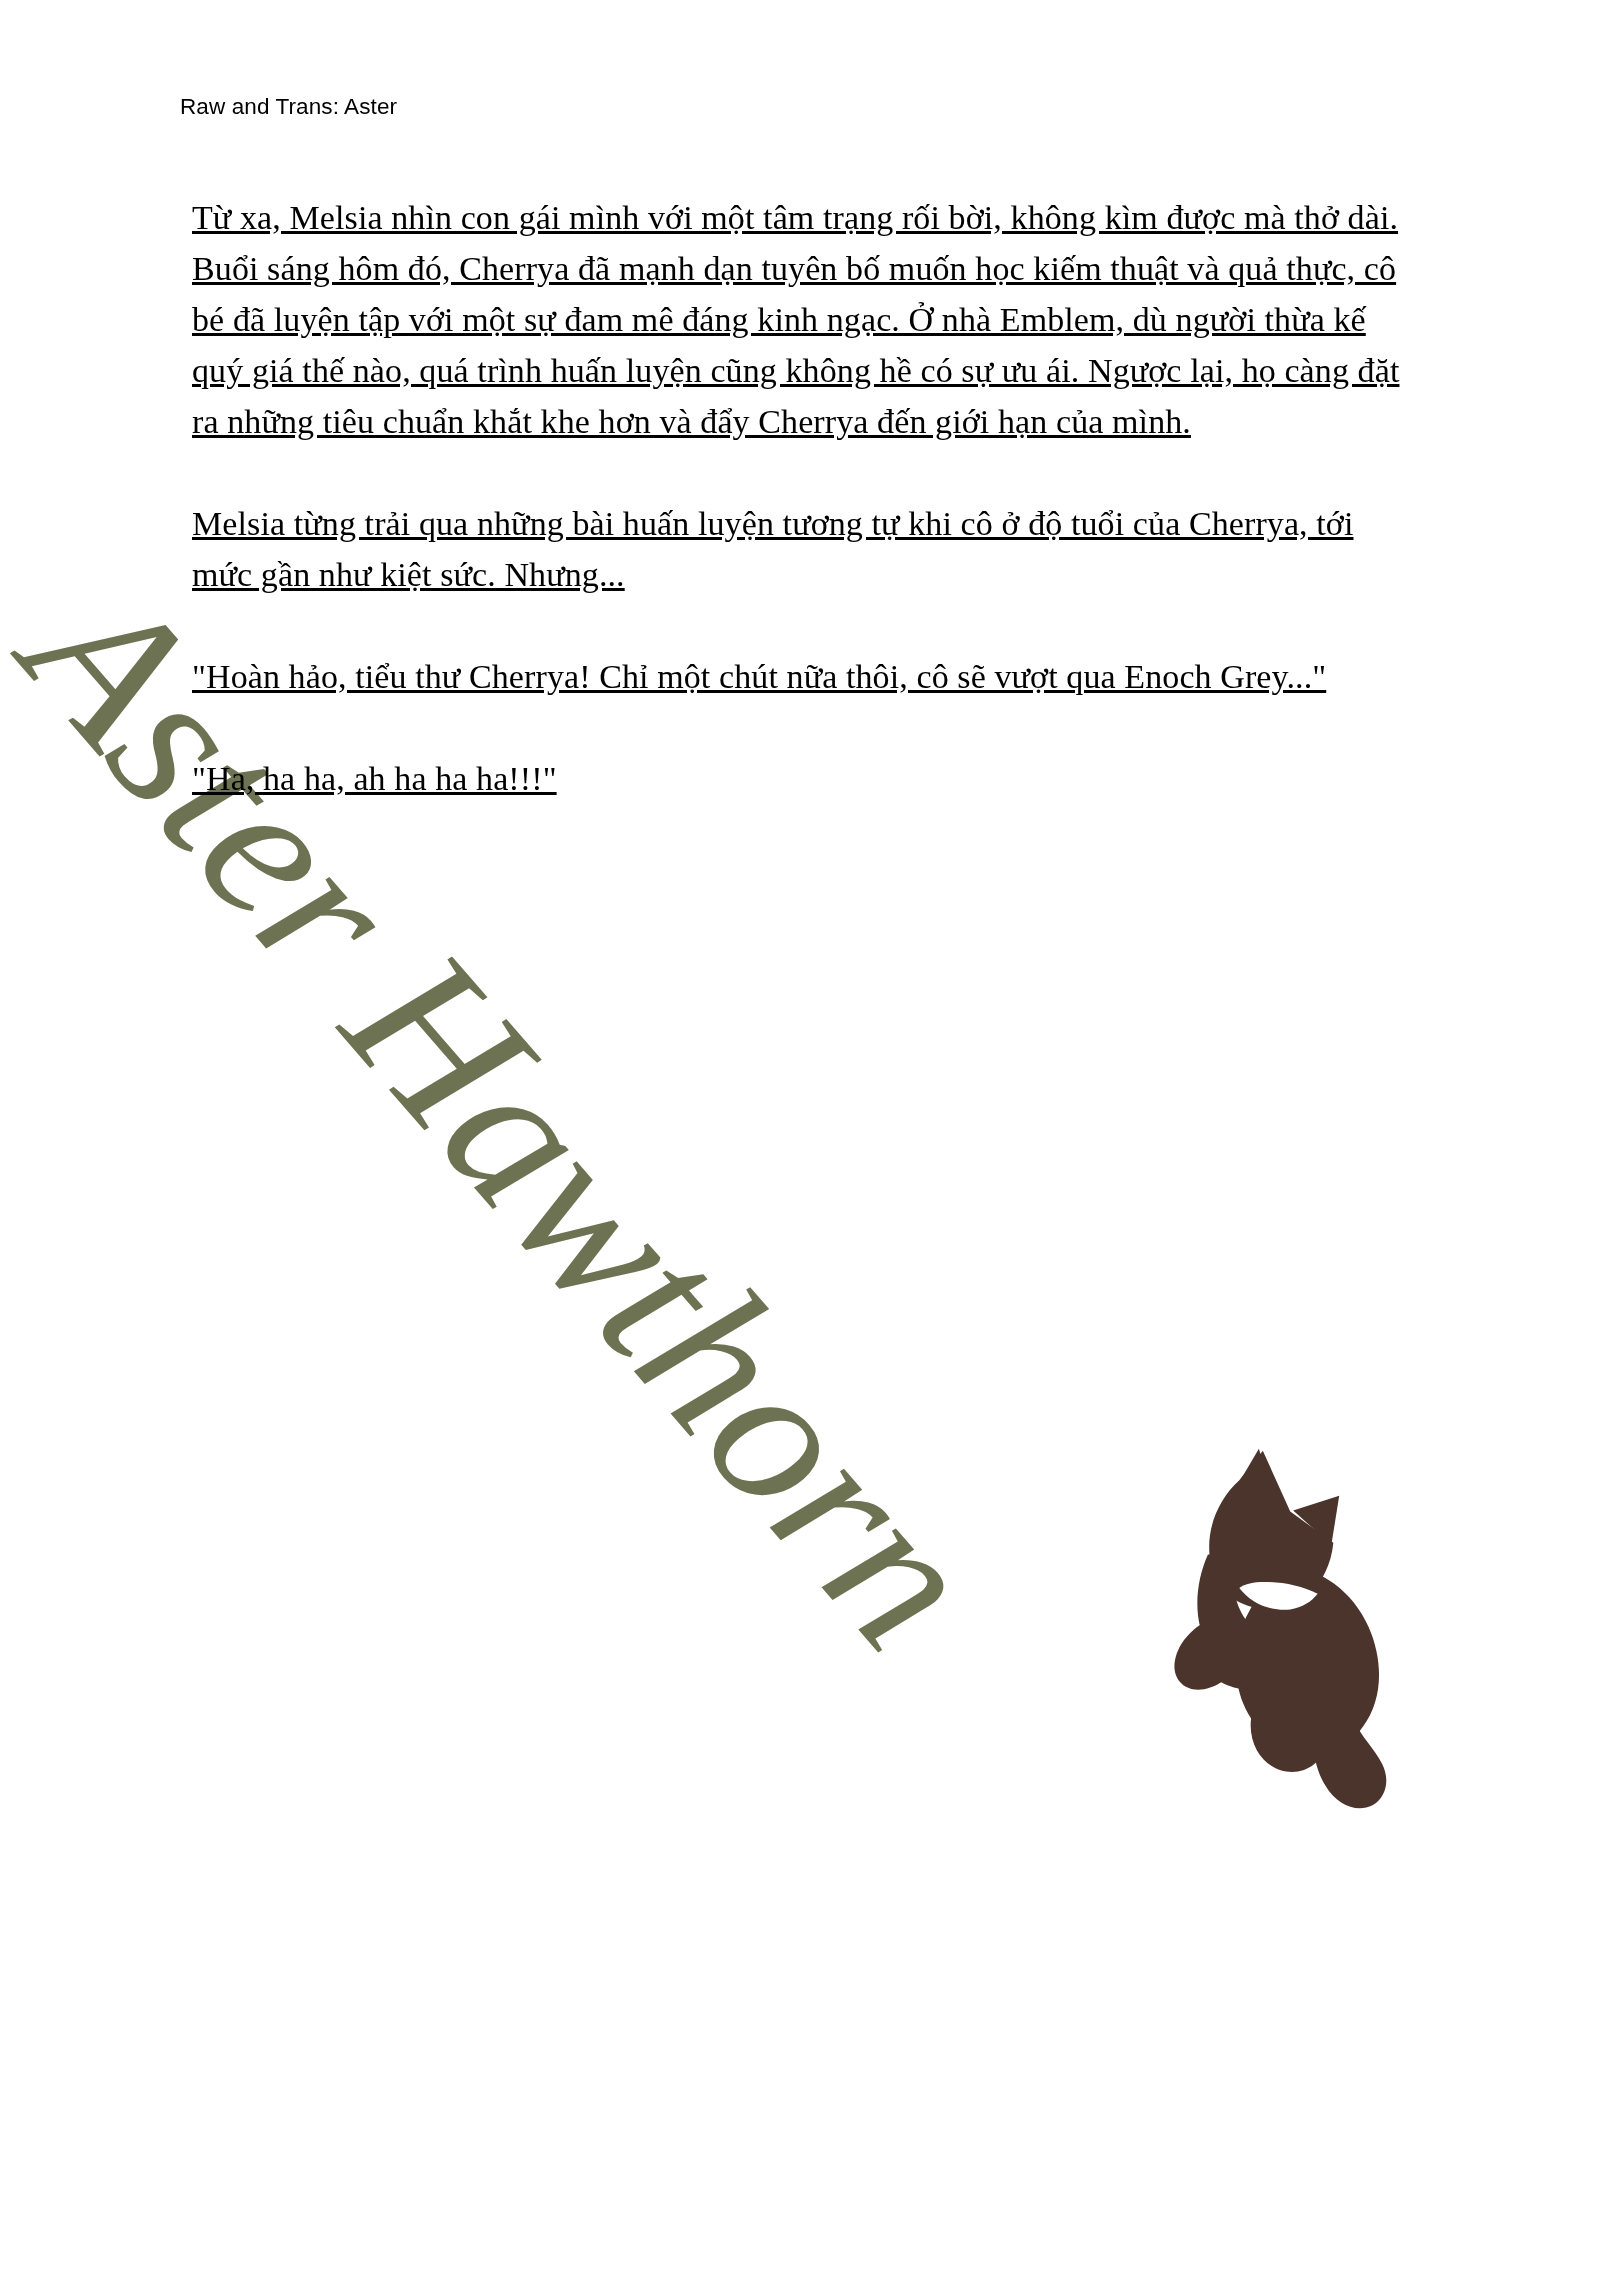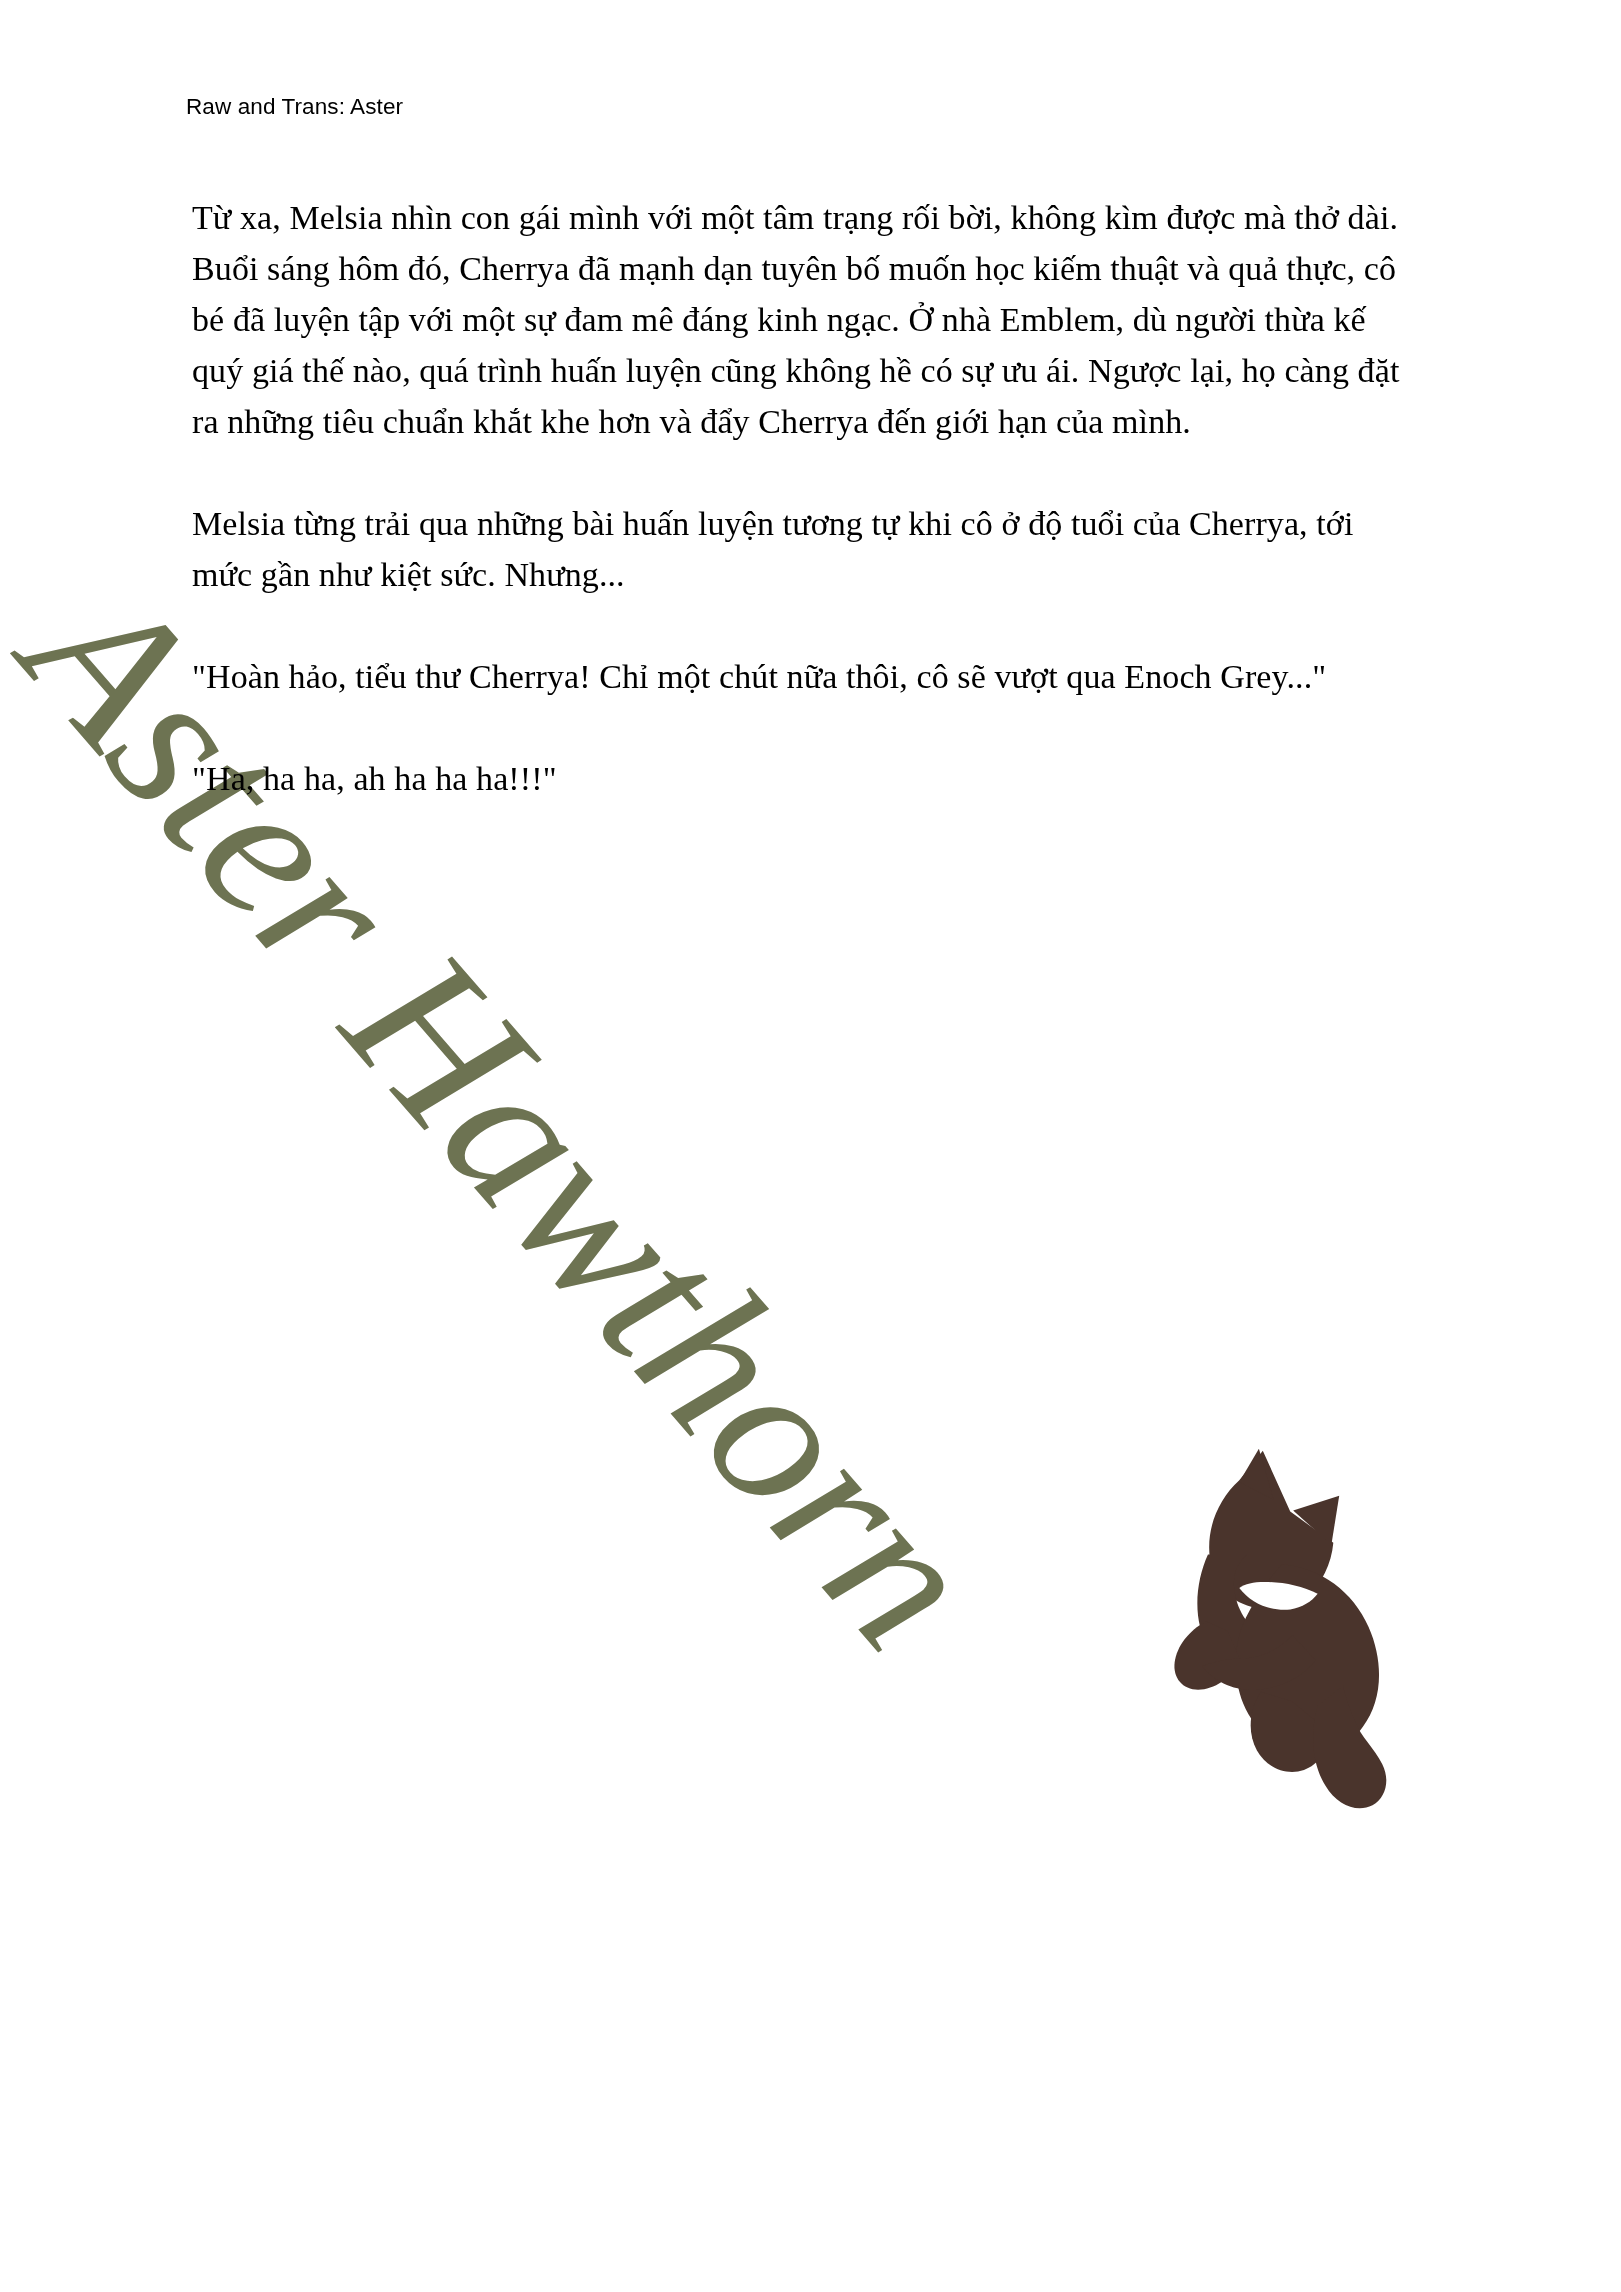--- a/index.html
+++ b/index.html
@@ -14,21 +14,21 @@
     position: relative;
     width: 1621px;
     height: 2293px;
     background: #ffffff;
     overflow: hidden;
   }
 
   
   #header {
     position: absolute;
-    left: 186px;
+    left: 180px;
     top: 94px;
     font-family: "Liberation Sans", "DejaVu Sans", sans-serif;
     font-size: 22.5px;
     color: #000000;
     letter-spacing: 0.1px;
     white-space: nowrap;
   }
 
   
   #watermark {
@@ -74,20 +74,21 @@
     width: 1211px;
     z-index: 4;
   }
   .para {
     font-size: 34px;
     line-height: 51px;
     color: #000000;
     margin: 0 0 51px 0;
     text-align: left;
     letter-spacing: 0.1px;
+    text-decoration: underline;
   }
   .para:last-child { margin-bottom: 0; }
 </style>
 </head>
 <body>
 
 <div id="page">
 
   <div id="header">Raw and Trans: Aster</div>
 

